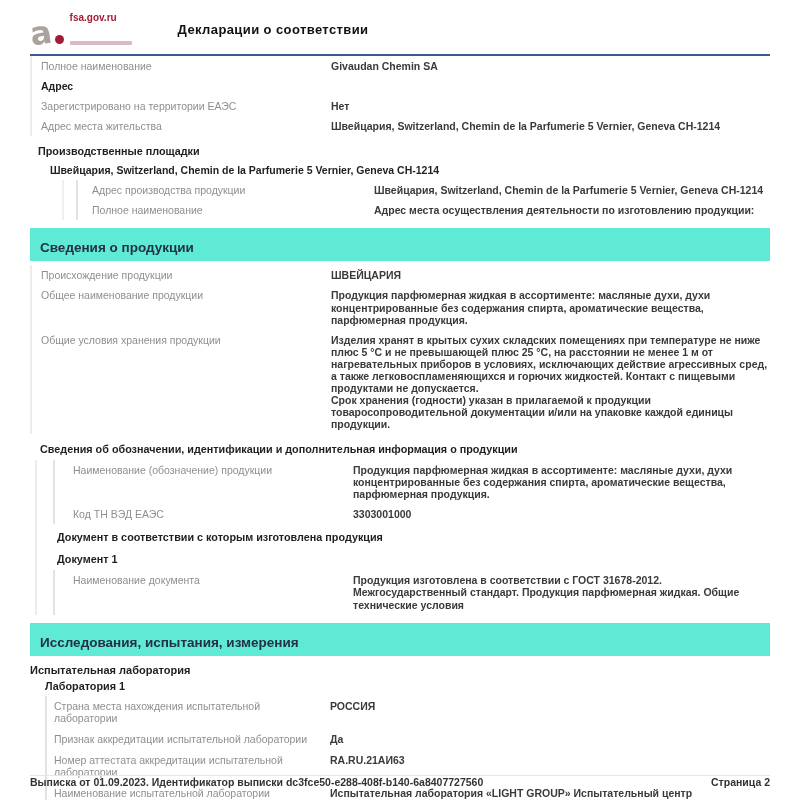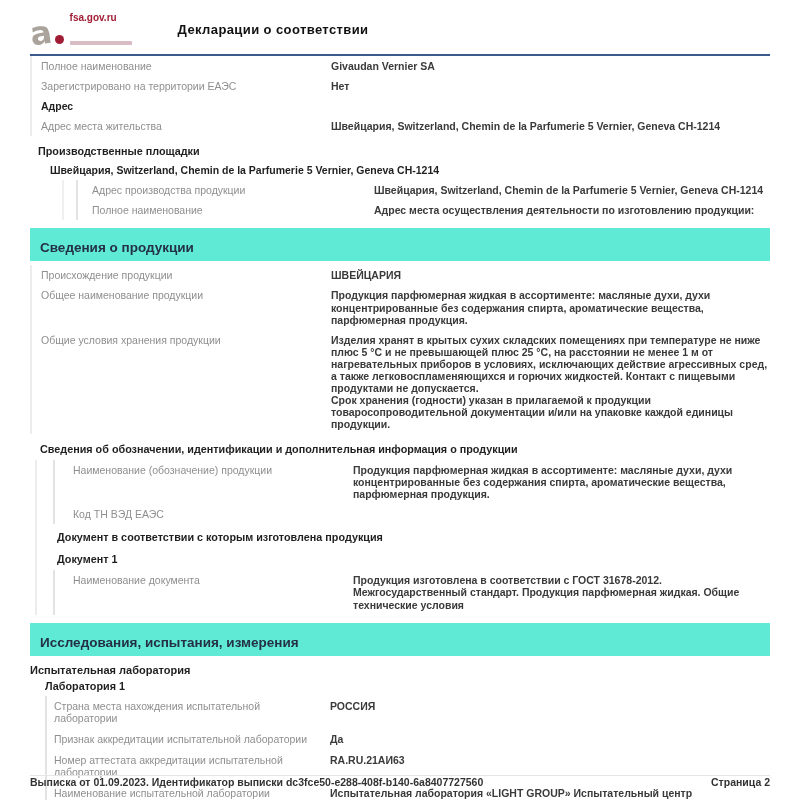--- a/index.html
+++ b/index.html
@@ -72,29 +72,29 @@
           <div class="brand">fsa.gov.ru</div>
           <div class="tagline-bar"></div>
         </div>
       </div>
       <div class="title">Декларации о соответствии</div>
     </header>
 
     <section class="grp">
       <div class="row">
         <div class="label">Полное наименование</div>
-        <div class="value">Givaudan Vernier SA</div>
+        <div class="value">Givaudan Chemin SA</div>
+      </div>
+      <div class="row row-head">
+        <div class="label">Адрес</div>
+        <div class="value"></div>
       </div>
       <div class="row">
         <div class="label">Зарегистрировано на территории ЕАЭС</div>
         <div class="value">Нет</div>
-      </div>
-      <div class="row row-head">
-        <div class="label">Адрес</div>
-        <div class="value"></div>
       </div>
       <div class="row">
         <div class="label">Адрес места жительства</div>
         <div class="value">Швейцария, Switzerland, Chemin de la Parfumerie 5 Vernier, Geneva CH-1214</div>
       </div>
     </section>
 
     <section>
       <div class="h2">Производственные площадки</div>
       <div class="site-title">Швейцария, Switzerland, Chemin de la Parfumerie 5 Vernier, Geneva CH-1214</div>
@@ -132,20 +132,21 @@
     <section>
       <div class="h2" style="padding-left:10px">Сведения об обозначении, идентификации и дополнительная информация о продукции</div>
       <div class="id-outer">
         <div class="id-inner id-rows">
           <div class="row">
             <div class="label">Наименование (обозначение) продукции</div>
             <div class="value">Продукция парфюмерная жидкая в ассортименте: масляные духи, духи концентрированные без содержания спирта, ароматические вещества, парфюмерная продукция.</div>
           </div>
           <div class="row">
             <div class="label">Код ТН ВЭД ЕАЭС</div>
+            <div class="value">3303001000</div>
           </div>
         </div>
         <div class="h3">Документ в соответствии с которым изготовлена продукция</div>
         <div class="h3" style="margin-top:10px">Документ 1</div>
         <div class="id-inner id-rows">
           <div class="row">
             <div class="label">Наименование документа</div>
             <div class="value">Продукция изготовлена в соответствии с ГОСТ 31678-2012. Межгосударственный стандарт. Продукция парфюмерная жидкая. Общие технические условия</div>
           </div>
         </div>

